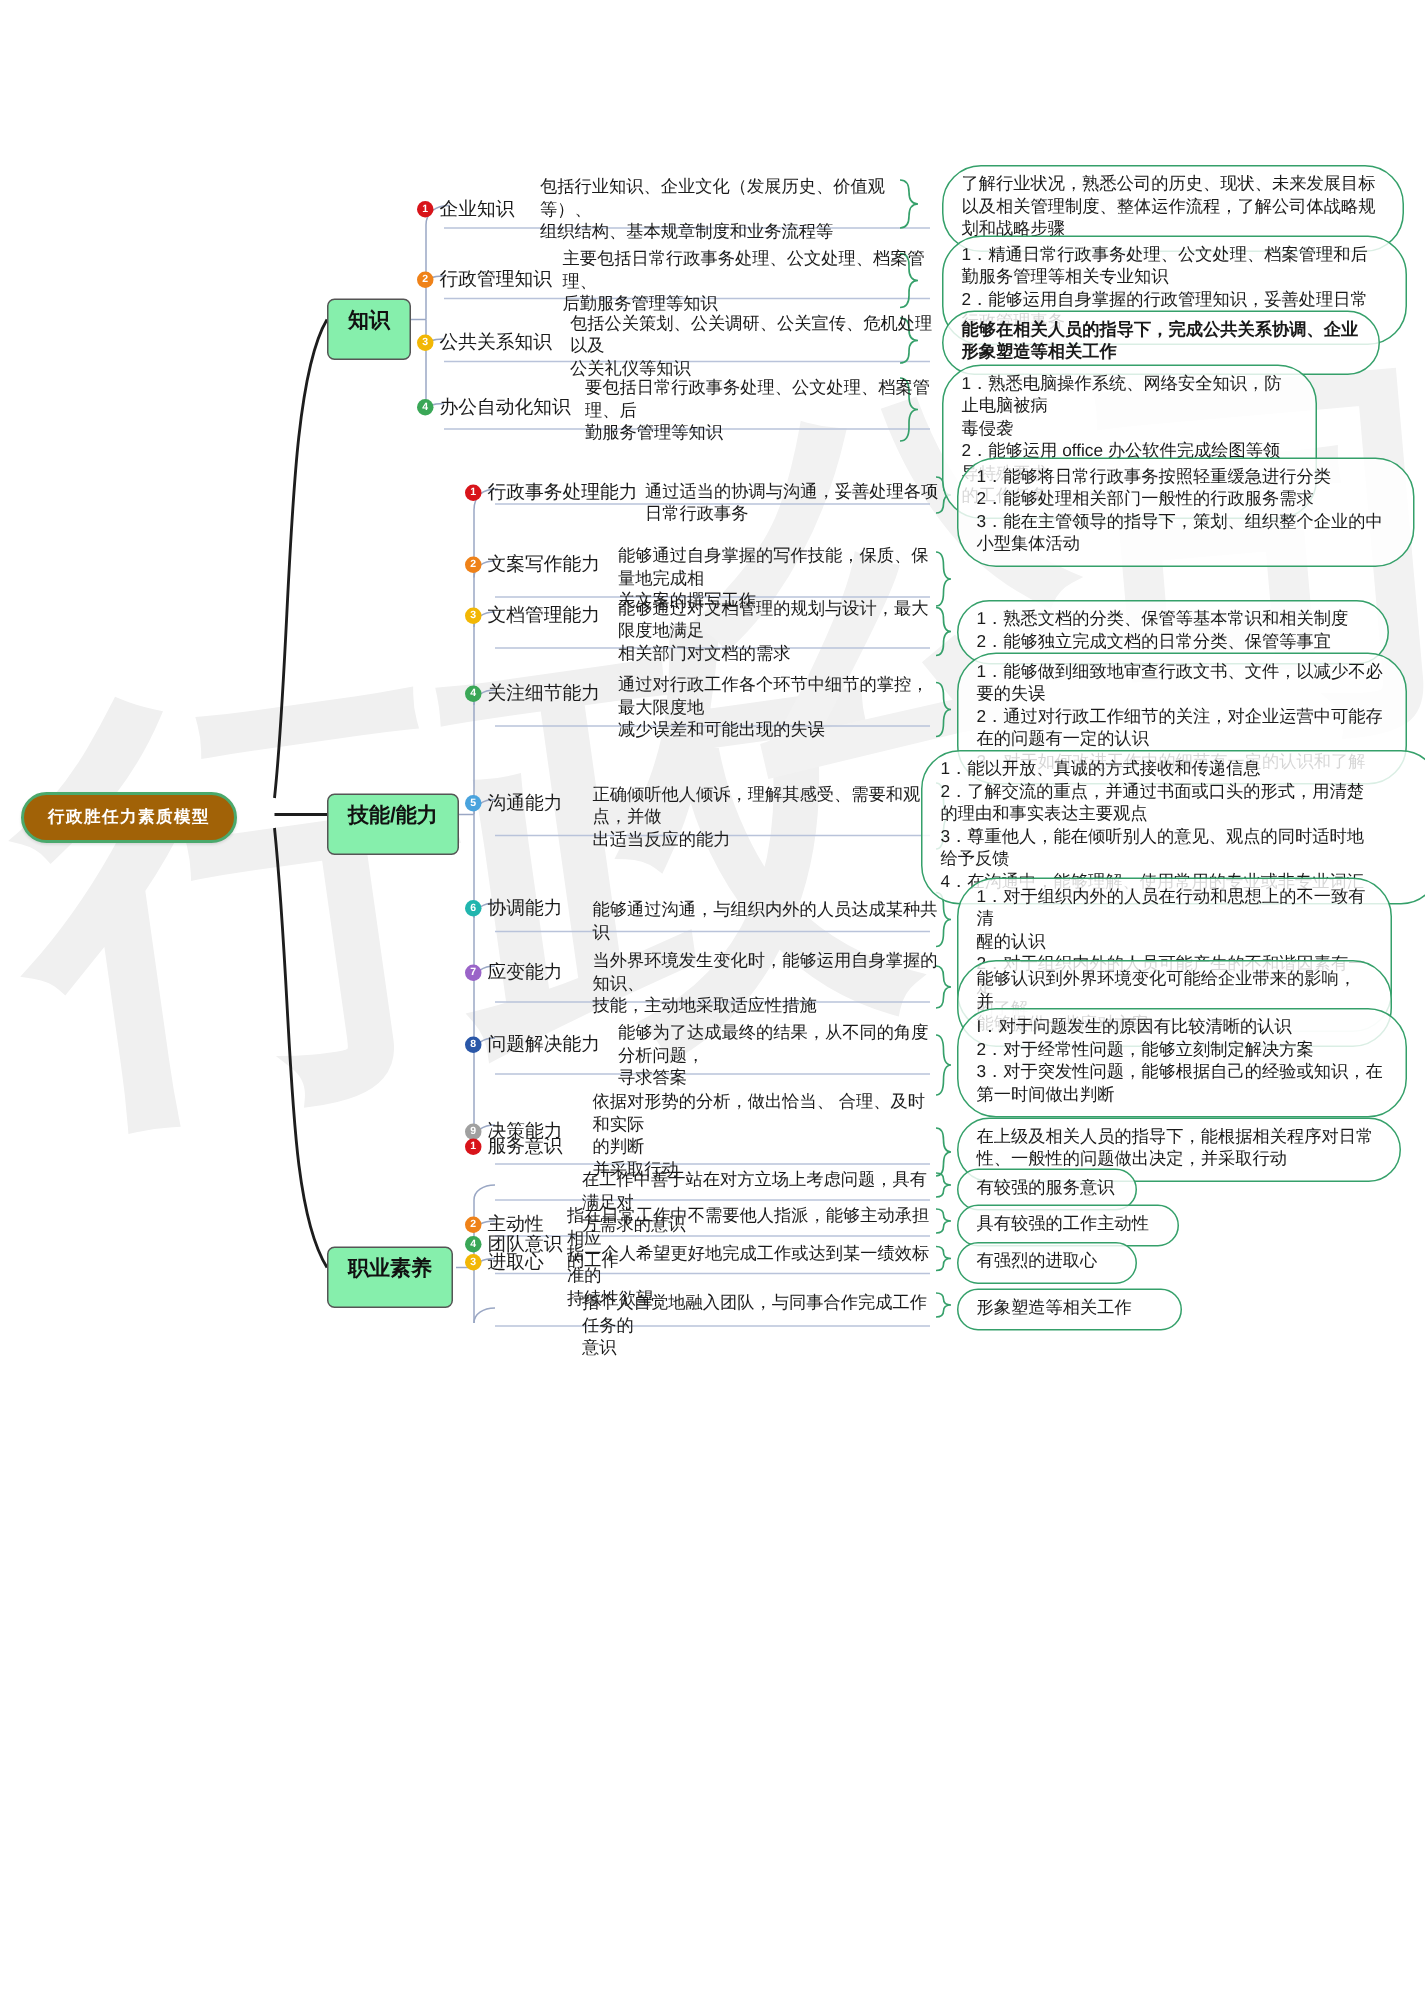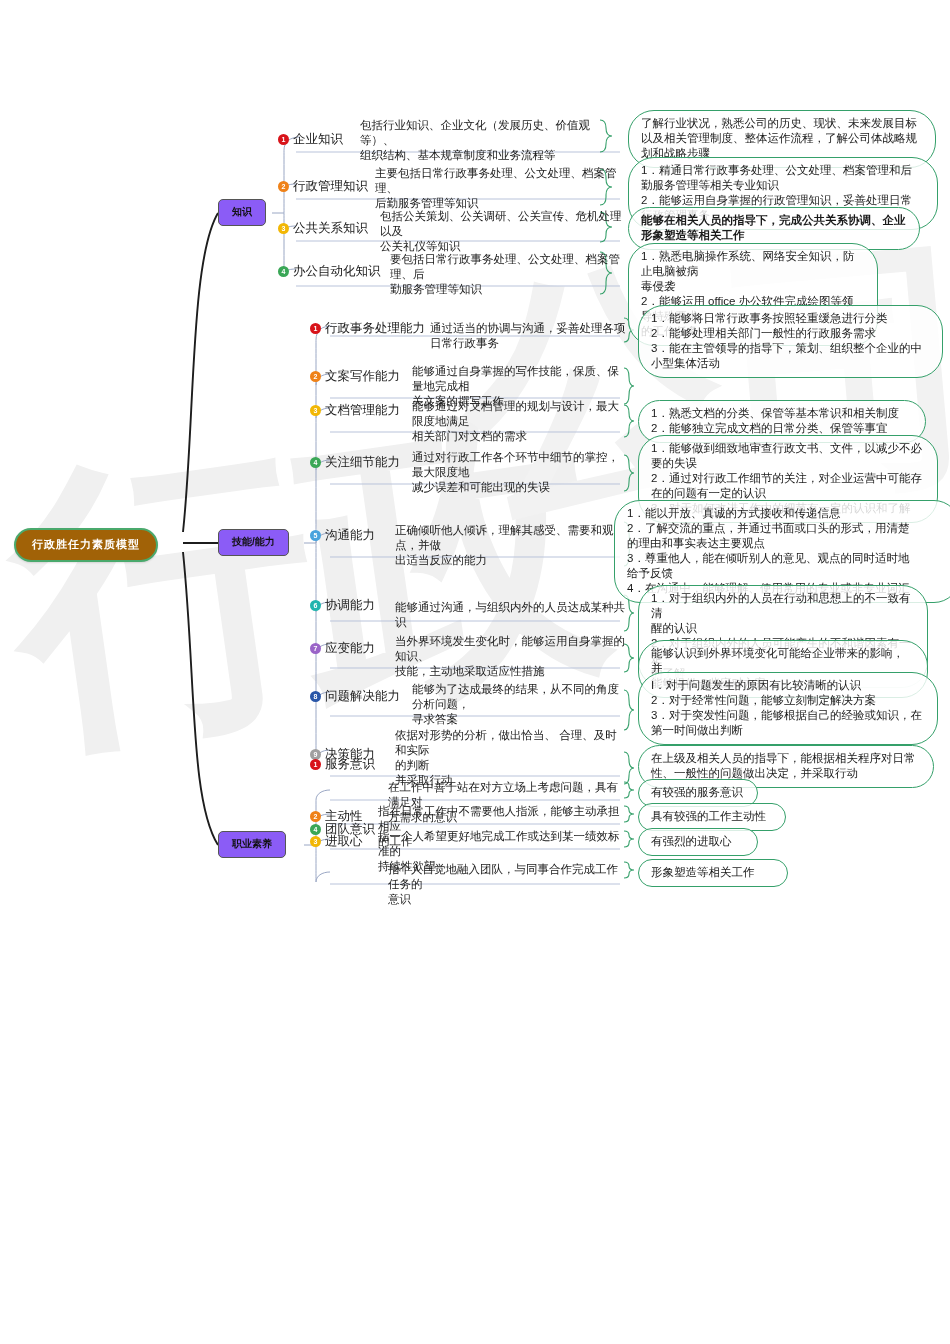--- a/index.html
+++ b/index.html
@@ -73,26 +73,26 @@
     padding:7px 16px 8px 16px;
     white-space:nowrap;
     letter-spacing:1px;
     box-shadow:0 1px 2px rgba(0,0,0,.12);
     font-family:Liberation Serif, serif;
   }
   
   .branch-node{
     position:absolute;
     z-index:5;
-    background:#8b5cf6;
+    background:#86efac;
     border:1.5px solid #555;
     border-radius:5px;
     font-weight:700;
-    font-size:10px;
-    padding:5px 13px 6px 13px;
+    font-size:14px;
+    padding:5px 13px 16px 13px;
     white-space:nowrap;
     color:#111;
   }
   
   .topic{
     position:absolute;
     z-index:5;
     display:flex;
     align-items:center;
     white-space:nowrap;

